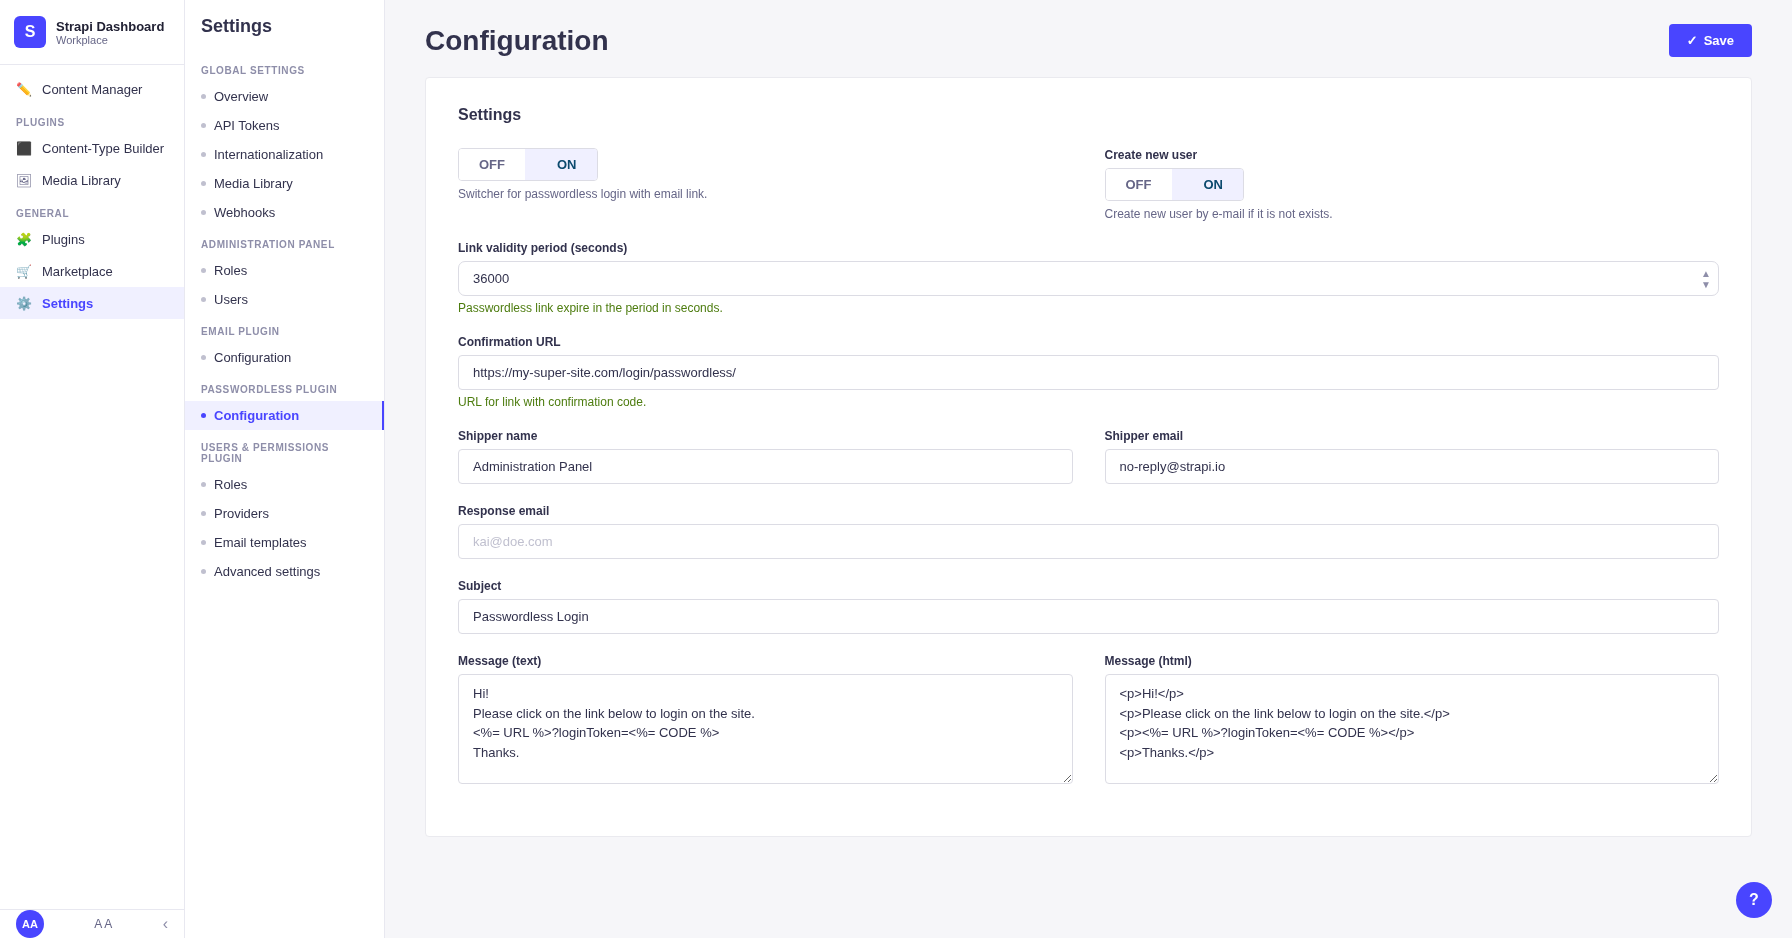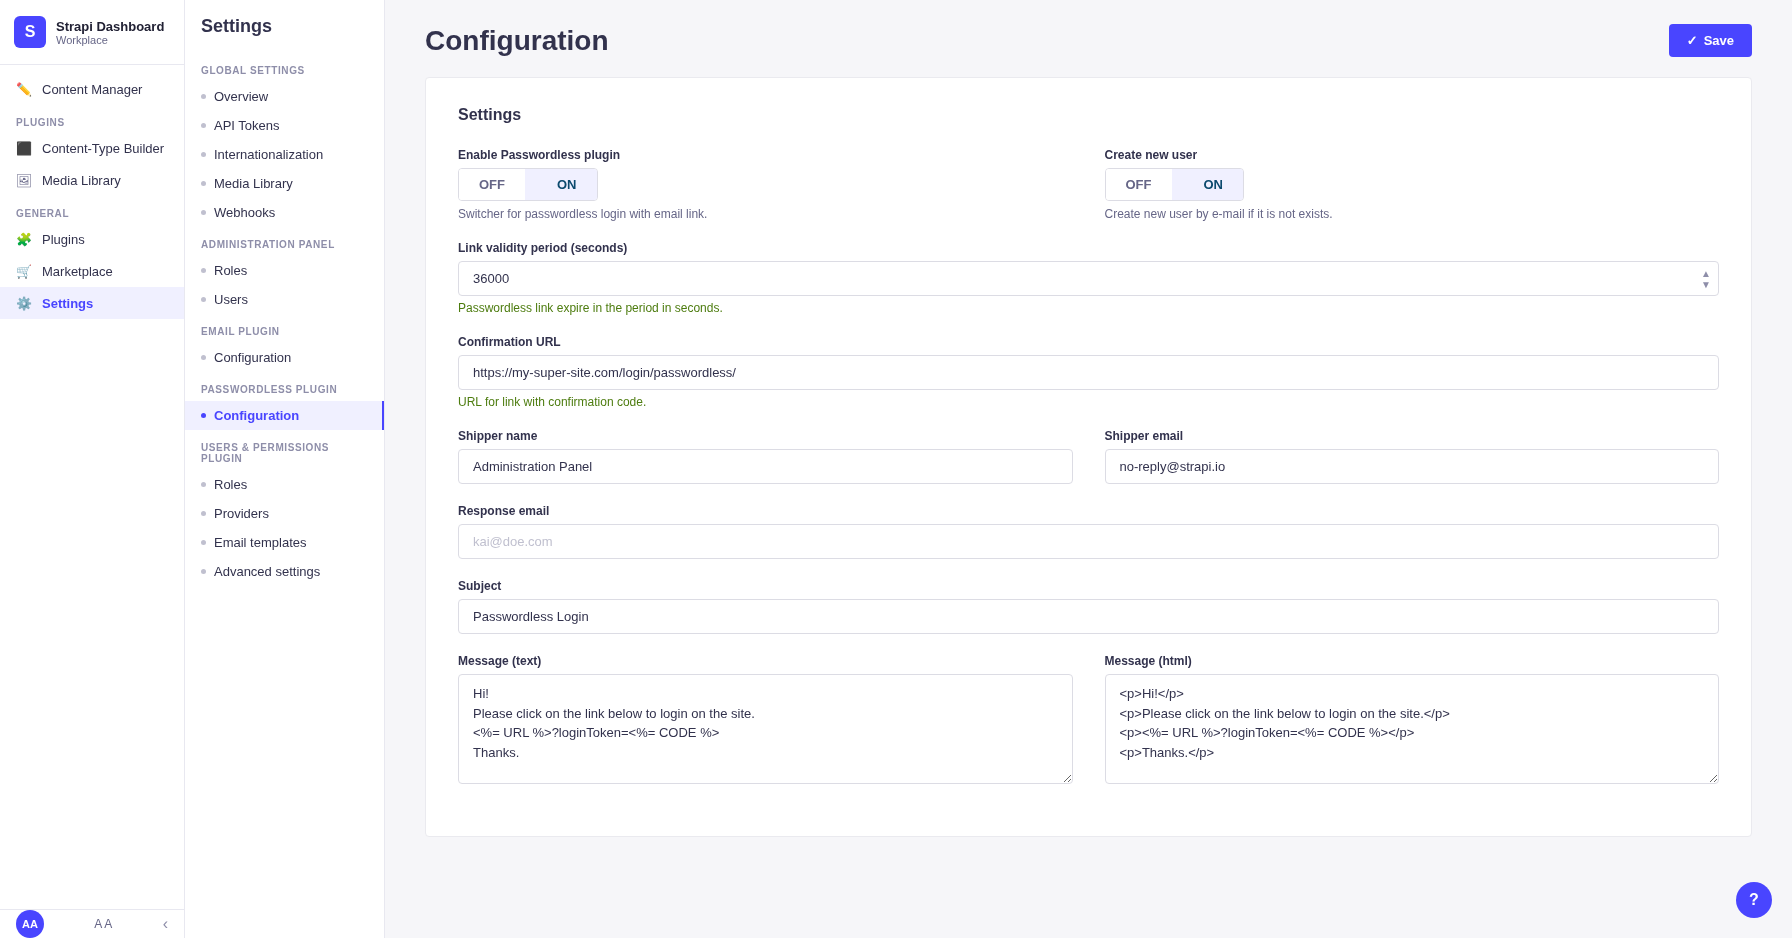--- a/index.html
+++ b/index.html
@@ -301,41 +301,40 @@
         <span>✓</span>
         <span>Save</span>
       </button>
     </div>
 
     <div class="form-card">
       <div class="form-card-title">Settings</div>
 
       <div class="form-row">
         <div class="form-group">
-          <label class="form-label">Enable Passwordless plugin</label>
           <div class="toggle-group">
             <button class="toggle-btn">OFF</button>
             <button class="toggle-btn active">ON</button>
           </div>
           <div class="toggle-description">Switcher for passwordless login with email link.</div>
         </div>
         <div class="form-group">
           <label class="form-label">Create new user</label>
           <div class="toggle-group">
             <button class="toggle-btn">OFF</button>
             <button class="toggle-btn active">ON</button>
           </div>
           <div class="toggle-description">Create new user by e-mail if it is not exists.</div>
         </div>
       </div>
 
       <div class="form-group" style="margin-bottom:20px;">
         <label class="form-label">Link validity period (seconds)</label>
         <div class="input-number-wrapper">
-          <input class="form-input" type="number" style="width: 100%;" value="36000">
+          <input class="form-input" type="number" style="width: 100%; border-radius: 7px;" value="36000">
           <div class="number-spinner">
             <span class="spinner-btn">▲</span>
             <span class="spinner-btn">▼</span>
           </div>
         </div>
         <div class="input-description">Passwordless link expire in the period in seconds.</div>
       </div>
 
       <div class="form-group" style="margin-bottom:20px;">
         <label class="form-label">Confirmation URL</label>

